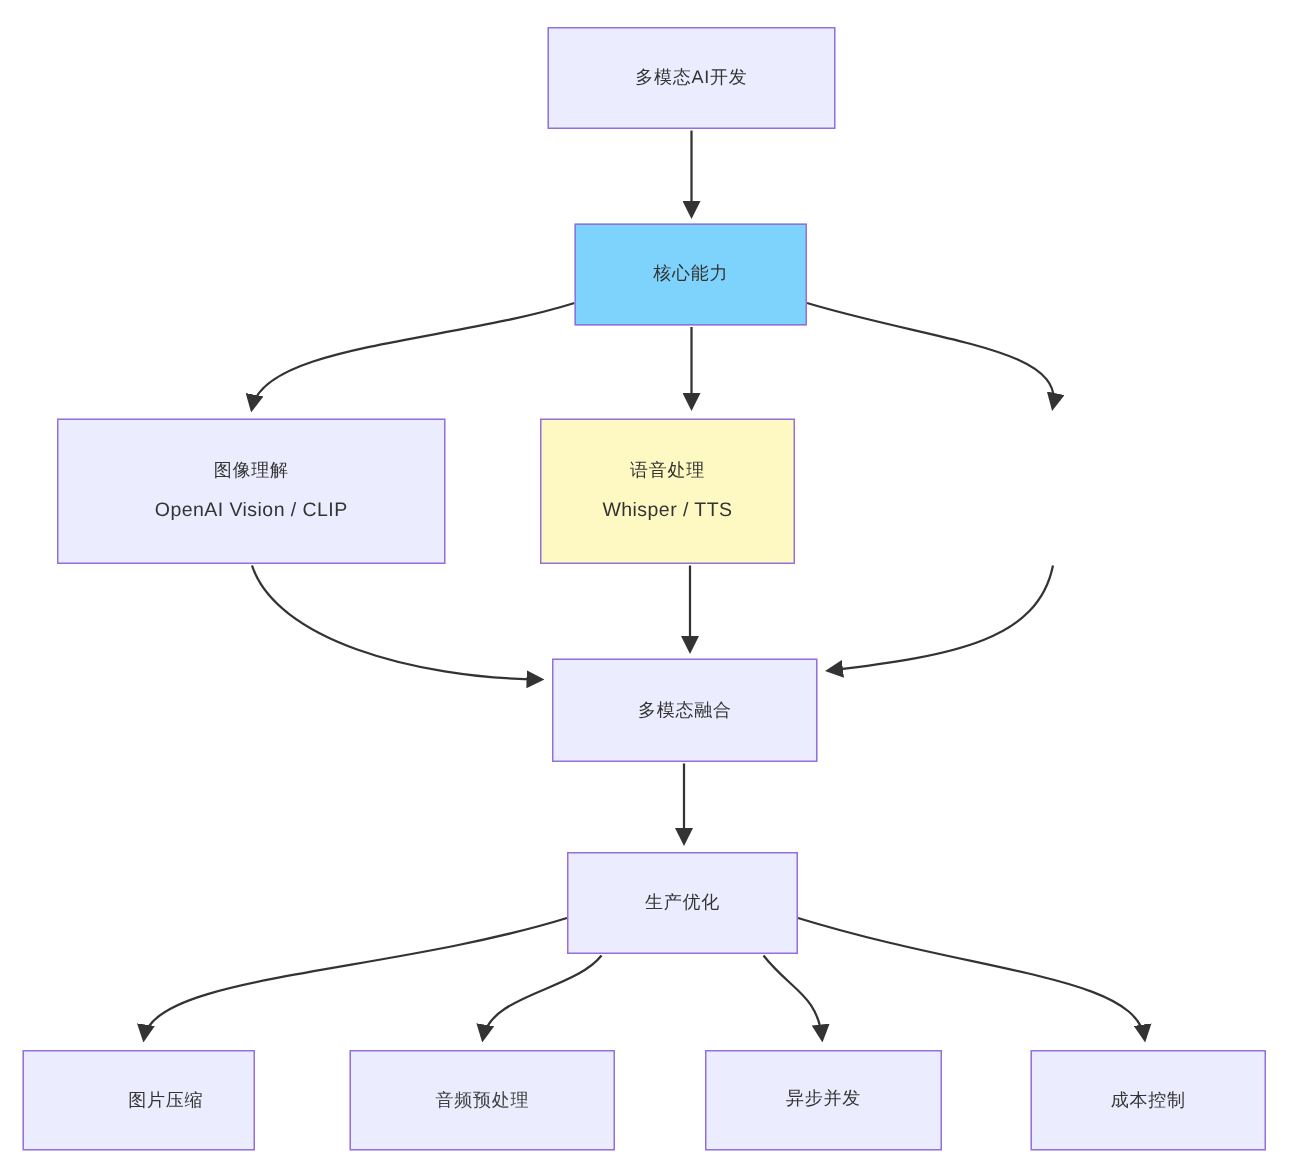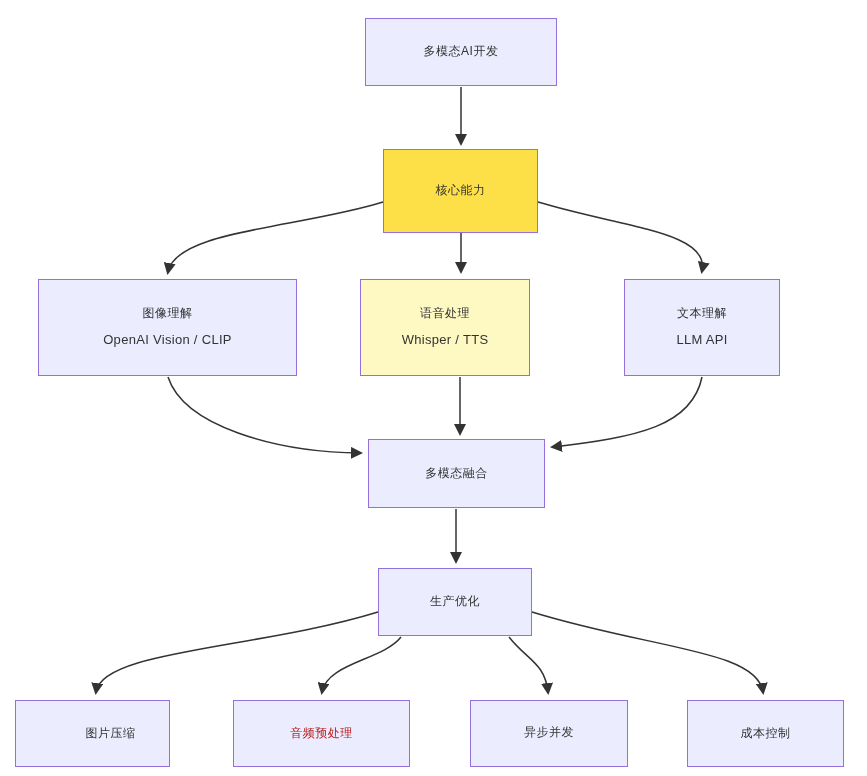--- a/index.html
+++ b/index.html
@@ -69,45 +69,41 @@
       <path d="M702,377 C692,426 638,437 553,447" class="edge" stroke="#333333" marker-end="url(#arrowhead)"></path>
       <path d="M456,509 L456,561" class="edge" stroke="#333333" marker-end="url(#arrowhead)"></path>
       <path d="M378,612 C258,649 102,650 96,692" class="edge" stroke="#333333" marker-end="url(#arrowhead)"></path>
       <path d="M401,637 C383,660 327,663 322,692" class="edge" stroke="#333333" marker-end="url(#arrowhead)"></path>
       <path d="M509,637 C527,660 545,663 548,692" class="edge" stroke="#333333" marker-end="url(#arrowhead)"></path>
       <path d="M532,612 C652,649 757,650 763,692" class="edge" stroke="#333333" marker-end="url(#arrowhead)"></path>
     </svg>
 <div class="node" style="left: 365px; top: 18px; width: 192px; height: 68px; background: rgb(236, 236, 255); border-color: rgb(147, 112, 219); color: rgb(51, 51, 51);">
       <span class="label">多模态AI开发</span>
     </div>
-    <div class="node" style="left: 383px; top: 149px; width: 155px; height: 84px; background: #fde047; border-color: rgb(147, 112, 219); color: rgb(51, 51, 51);">
+    <div class="node" style="left: 383px; top: 149px; width: 155px; height: 68px; background: #7dd3fc; border-color: rgb(147, 112, 219); color: rgb(51, 51, 51);">
       <span class="label">核心能力</span>
     </div>
     <div class="node" style="left: 38px; top: 279px; width: 259px; height: 97px; background: rgb(236, 236, 255); border-color: rgb(147, 112, 219); color: rgb(51, 51, 51);">
       <span class="label">图像理解</span>
       <span class="sublabel">OpenAI Vision / CLIP</span>
     </div>
     <div class="node" style="left: 360px; top: 279px; width: 170px; height: 97px; background: #fef9c3; border-color: rgb(147, 112, 219); color: rgb(51, 51, 51);">
       <span class="label">语音处理</span>
       <span class="sublabel">Whisper / TTS</span>
     </div>
-    <div class="node" style="left: 624px; top: 279px; width: 156px; height: 97px; background: rgb(236, 236, 255); border-color: rgb(147, 112, 219); color: rgb(51, 51, 51);">
-      <span class="label">文本理解</span>
-      <span class="sublabel">LLM API</span>
-    </div>
     <div class="node" style="left: 368px; top: 439px; width: 177px; height: 69px; background: rgb(236, 236, 255); border-color: rgb(147, 112, 219); color: rgb(51, 51, 51);">
       <span class="label">多模态融合</span>
     </div>
     <div class="node" style="left: 378px; top: 568px; width: 154px; height: 68px; background: rgb(236, 236, 255); border-color: rgb(147, 112, 219); color: rgb(51, 51, 51);">
       <span class="label">生产优化</span>
     </div>
     <div class="node" style="left: 15px; top: 700px; width: 155px; height: 67px; background: rgb(236, 236, 255); border-color: rgb(147, 112, 219); color: rgb(51, 51, 51); padding-left: 36px;">
       <span class="label">图片压缩</span>
     </div>
-    <div class="node" style="left: 233px; top: 700px; width: 177px; height: 67px; background: rgb(236, 236, 255); border-color: rgb(147, 112, 219); color: #b91c1c;">
+    <div class="node" style="left: 233px; top: 700px; width: 177px; height: 67px; background: rgb(236, 236, 255); border-color: rgb(147, 112, 219); color: #404040;">
       <span class="label">音频预处理</span>
     </div>
     <div class="node" style="left: 470px; top: 700px; width: 158px; height: 67px; background: rgb(236, 236, 255); border-color: rgb(147, 112, 219); color: rgb(51, 51, 51); font-family: Liberation Mono, monospace;">
       <span class="label">异步并发</span>
     </div>
     <div class="node" style="left: 687px; top: 700px; width: 157px; height: 67px; background: rgb(236, 236, 255); border-color: rgb(147, 112, 219); color: rgb(51, 51, 51);">
       <span class="label">成本控制</span>
     </div>
   </div>
 

